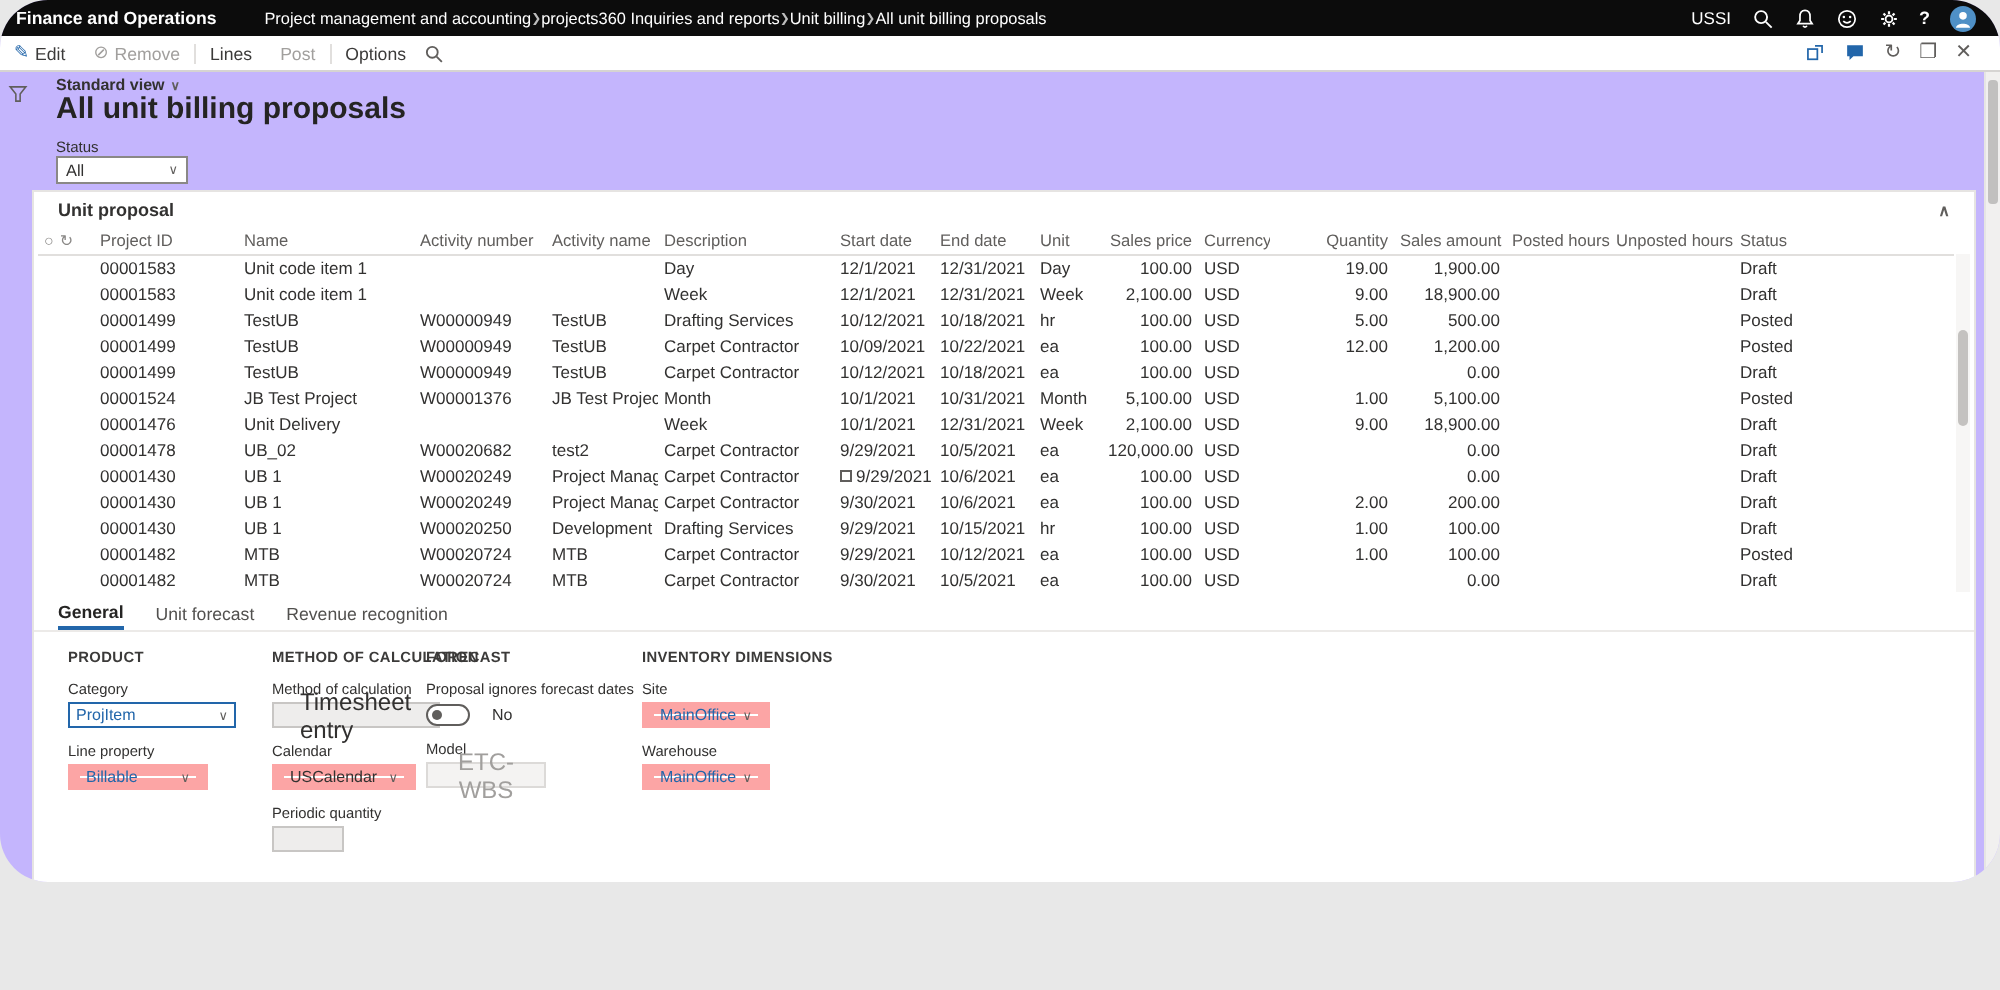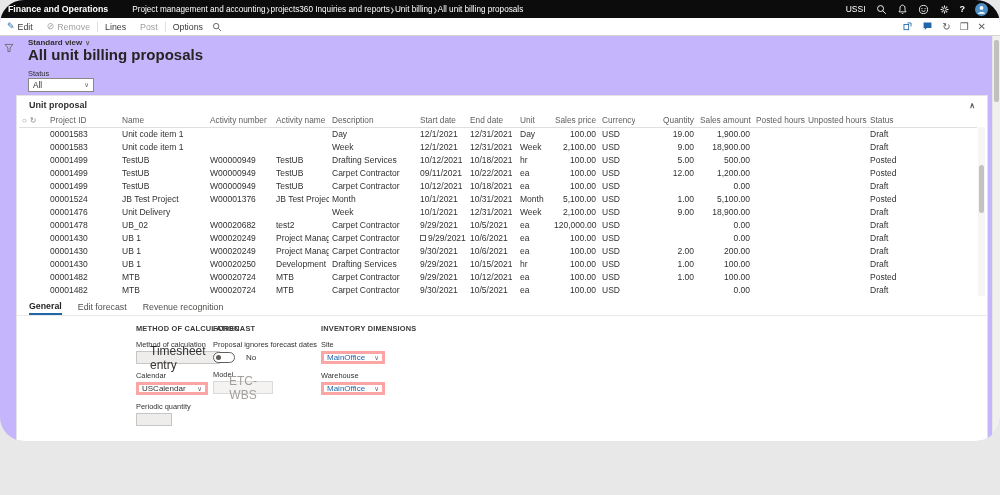--- a/index.html
+++ b/index.html
@@ -72,21 +72,21 @@
 
   
   .detail { position:absolute; top:228px; left:0; right:0; bottom:0; }
   .col { position:absolute; top:0; }
   .col-product   { left:17px;  width:95px; }
   .col-method    { left:119px; width:90px; }
   .col-forecast  { left:196px; width:105px; }
   .col-inventory { left:304px; width:90px; }
   .grp-title { font-size:7.4px; font-weight:bold; color:#3b3a39; letter-spacing:.2px; white-space:nowrap; }
   .fld-label { font-size:7.4px; color:#323130; margin-top:7px; margin-bottom:2px; white-space:nowrap; }
-  .combo { height:13px; border:3px solid #fca5a5; background:#fff; display:flex; align-items:center;
+  .combo { height:13px; border:6px solid #fca5a5; background:#fff; display:flex; align-items:center;
            justify-content:space-between; padding:0 3px; font-size:8px; color:#323130; }
   .combo.focused { border:1px solid #2266aa; }
   .val-link { color:#2266aa; }
   .input { height:13px; border:1px solid #c8c6c4; background:#eeedec; font-size:12px; color:#323130;
            display:flex; align-items:center; padding:0 13px; }
   .input.disabled { color:#a19f9d; background:#f4f3f2; border-color:#dcdad8;text-align:center; }
   .w84{width:84px;} .w72{width:72px;} .w70{width:70px;} .w64{width:64px;} .w60{width:60px;} .w36{width:36px;}
   .toggle-row { display:flex; align-items:center; gap:11px; margin-top:3px; }
   .toggle { width:22px; height:11px; border:1px solid #605e5c; border-radius:6px; position:relative; background:#fff; }
   .knob { position:absolute; left:2px; top:2px; width:5px; height:5px; border-radius:50%; background:#605e5c; }
@@ -319,21 +319,21 @@
             <td class=""></td>
             <td class="">Posted</td>
           </tr>
           <tr>
             <td class="c-sel"></td>
             <td class="">00001499</td>
             <td class="">TestUB</td>
             <td class="">W00000949</td>
             <td class="">TestUB</td>
             <td class="">Carpet Contractor</td>
-            <td class="">09/11/2021</td>
+            <td class="">10/09/2021</td>
             <td class="">10/22/2021</td>
             <td class="">ea</td>
             <td class="num">100.00</td>
             <td class="">USD</td>
             <td class="num">12.00</td>
             <td class="num">1,200.00</td>
             <td class=""></td>
             <td class=""></td>
             <td class="">Posted</td>
           </tr>
@@ -501,26 +501,39 @@
           </tr>
         </tbody>
     </table>
 
     <div class="grid-scroll">
       <div class="grid-thumb"></div>
     </div>
 
     <div class="tabs">
       <div class="tab active">General</div>
-      <div class="tab">Edit forecast</div>
+      <div class="tab">Unit forecast</div>
       <div class="tab">Revenue recognition</div>
     </div>
 
     <div class="detail">
 
+      <div class="col col-product">
+        <div class="grp-title">PRODUCT</div>
+        <div class="fld-label">Category</div>
+        <div class="combo focused w84">
+          <span class="val-link">ProjItem</span>
+          <span class="caret">∨</span>
+        </div>
+        <div class="fld-label">Line property</div>
+        <div class="combo w70">
+          <span class="val-link">Billable</span>
+          <span class="caret">∨</span>
+        </div>
+      </div>
 
       <div class="col col-method">
         <div class="grp-title">METHOD OF CALCULATION</div>
         <div class="fld-label">Method of calculation</div>
         <div class="input w84">Timesheet entry</div>
         <div class="fld-label">Calendar</div>
         <div class="combo w72">
           <span>USCalendar</span>
           <span class="caret">∨</span>
         </div>

